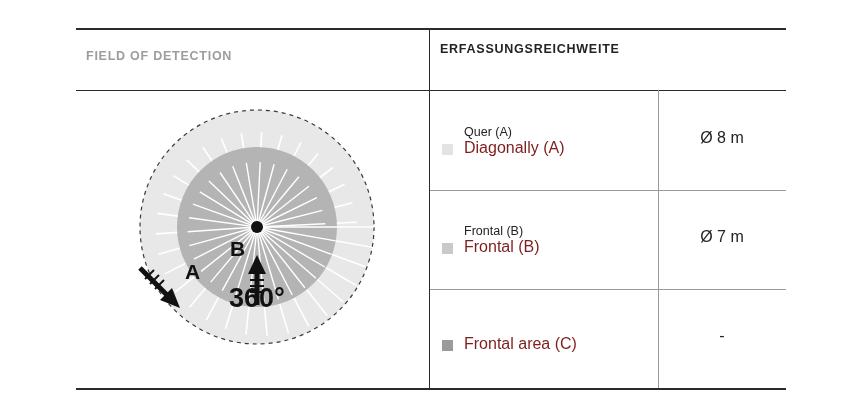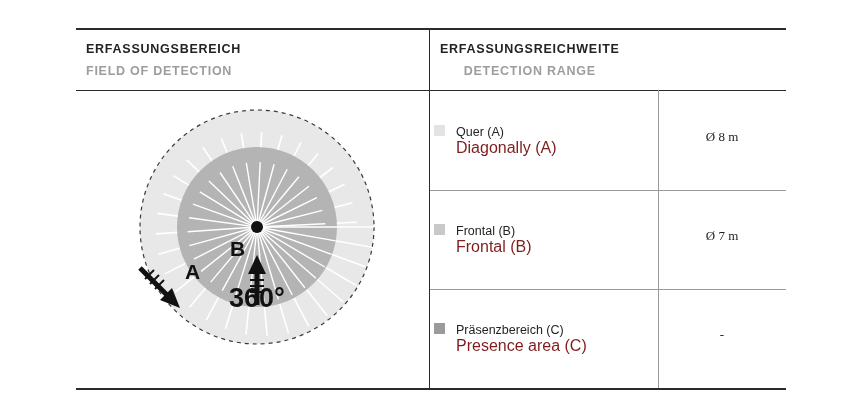--- a/index.html
+++ b/index.html
@@ -125,24 +125,24 @@
     position: absolute;
     left: 0;
     top: 0;
     width: 356px;
     height: 1px;
     background: #9a9a9a;
   }
 
   .legend {
     position: absolute;
-    left: 4px;
+    left: 12px;
     top: 32px;
     display: flex;
-    align-items: flex-start;
+    align-items: flex-end;
   }
   .swatch {
     width: 11px;
     height: 11px;
     margin-top: 2px;
     margin-right: 11px;
     flex: 0 0 auto;
   }
   .legend-text {
     line-height: 15px;
@@ -156,44 +156,41 @@
     color: #7f1d1d;
     margin-top: 8px;
   }
 
   .range-value {
     position: absolute;
     left: 228px;
     top: 38px;
     width: 128px;
     text-align: center;
-    font-size: 13px;
+    font-size: 16px;
     color: #232323;
-    font-family: Liberation Serif, serif;
   }
 </style>
 </head>
 <body>
 
 <div class="sheet">
 
   <div class="rule-top"></div>
   <div class="rule-header"></div>
   <div class="rule-bottom"></div>
   <div class="vsep-main"></div>
   <div class="vsep-range"></div>
 
   <div class="hdr left">
-    <div class="hdr-de">ERFASSUNGSBEREICH</div>
     <div class="hdr-en">FIELD OF DETECTION</div>
   </div>
 
   <div class="hdr right">
     <div class="hdr-de">ERFASSUNGSREICHWEITE</div>
-    <div class="hdr-en">DETECTION RANGE</div>
   </div>
 
   <div class="diagram-wrap">
     <svg class="diagram-svg" width="342" height="294" viewBox="0 0 342 294">
       <defs>
         <g id="spokes-outer"></g>
       </defs>
 
       <circle cx="171" cy="135" r="117" fill="#e8e8e8" stroke="#3a3a3a" stroke-width="1.2" stroke-dasharray="4 4"></circle>
 
@@ -316,21 +313,21 @@
         </span>
       </div>
       <div class="range-value">Ø 7 m</div>
     </div>
 
     <div class="range-row r2">
       <div class="row-divider"></div>
       <div class="legend">
         <span class="swatch" style="background:#9b9b9b"></span>
         <span class="legend-text">
-          <span class="legend-de">Präsenzbereich (C)</span><br>
-          <span class="legend-en">Presence area (C)</span>
+          <br>
+          <span class="legend-en">Frontal area (C)</span>
         </span>
       </div>
       <div class="range-value">-</div>
     </div>
 
   </div>
 </div>
 
 </body></html>

